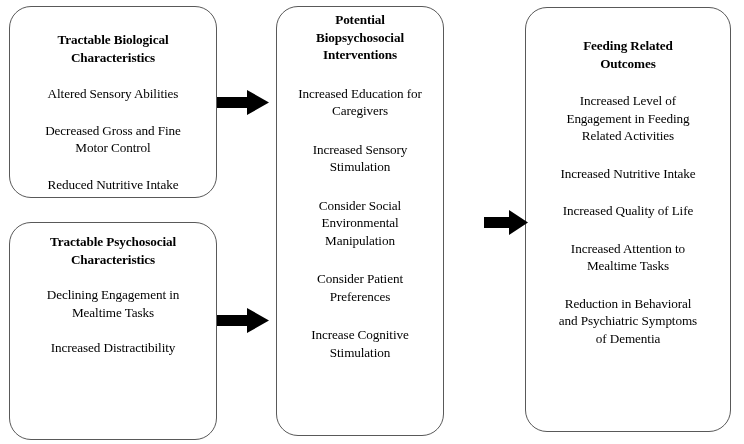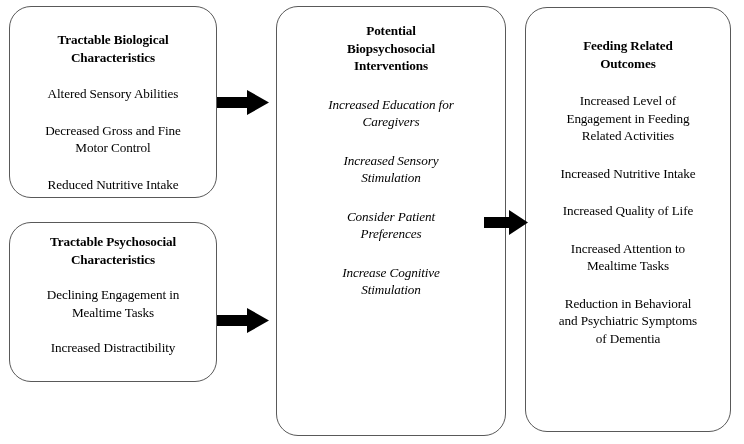--- a/index.html
+++ b/index.html
@@ -56,35 +56,35 @@
     height: 192px;
     padding: 24px 12px 0 12px;
   }
   #box-biological .box-title { margin-bottom: 19px; }
   #box-biological .box-item { margin-bottom: 19px; }
 
   #box-psychosocial {
     left: 9px;
     top: 222px;
     width: 208px;
-    height: 160px;
+    height: 218px;
     padding: 10px 10px 0 10px;
   }
   #box-psychosocial .box-title { margin-bottom: 18px; }
   #box-psychosocial .box-item { margin-bottom: 18px; }
 
   #box-interventions {
     left: 276px;
     top: 6px;
-    width: 230px;
+    width: 168px;
     height: 430px;
-    padding: 15px 14px 0 14px;
+    padding: 4px 14px 0 14px;
   }
   #box-interventions .box-title { margin-bottom: 21px; }
-  #box-interventions .box-item { margin-bottom: 21px; font-style: italic; }
+  #box-interventions .box-item { margin-bottom: 21px; }
 
   #box-outcomes {
     left: 525px;
     top: 7px;
     width: 206px;
     height: 425px;
     padding: 29px 13px 0 13px;
     text-align: center;
   }
   #box-outcomes .box-title { margin-bottom: 20px; }
@@ -136,20 +136,23 @@
   </div>
 
   <div class="box" id="box-interventions">
     <div class="box-title">Potential
 Biopsychosocial
 Interventions</div>
     <div class="box-item">Increased Education for
 Caregivers</div>
     <div class="box-item">Increased Sensory
 Stimulation</div>
+    <div class="box-item">Consider Social
+Environmental
+Manipulation</div>
     <div class="box-item">Consider Patient
 Preferences</div>
     <div class="box-item">Increase Cognitive
 Stimulation</div>
   </div>
 
   <div class="box" id="box-outcomes">
     <div class="box-title">Feeding Related
 Outcomes</div>
     <div class="box-item">Increased Level of

